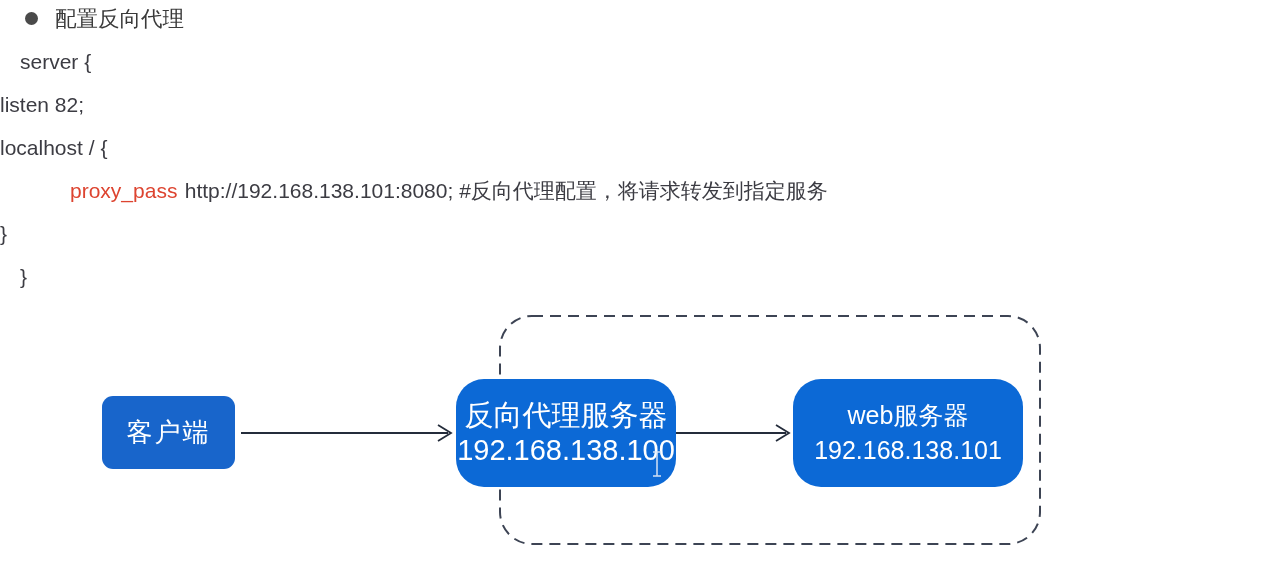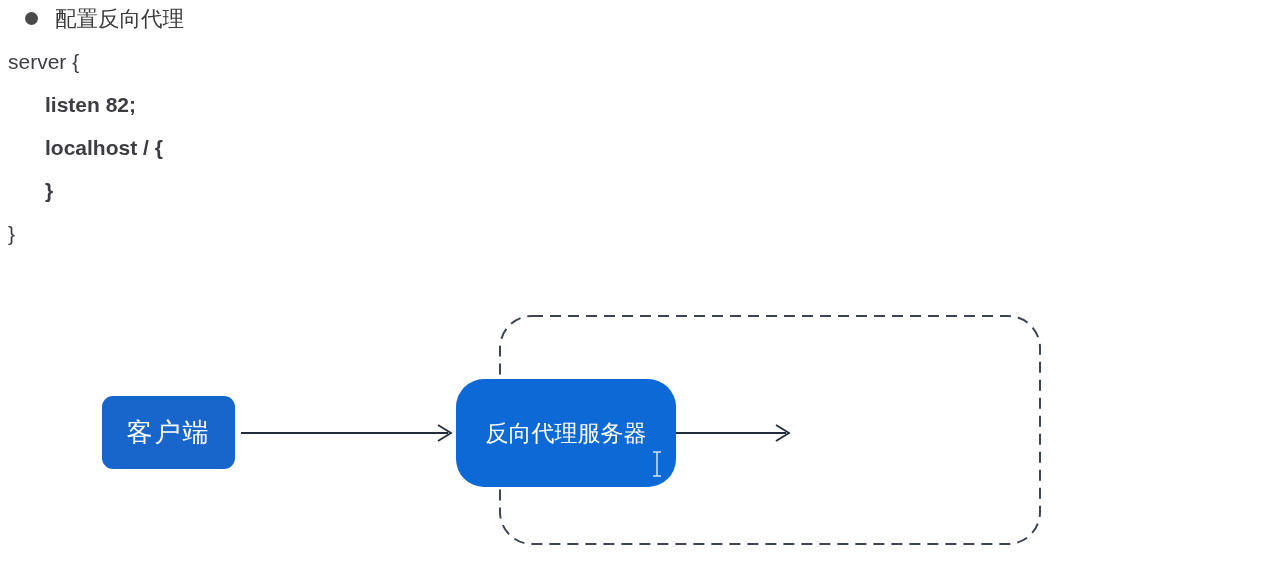--- a/index.html
+++ b/index.html
@@ -27,40 +27,40 @@
     color:var(--code-text);white-space:pre;
   }
   .heading-line{
     display:flex;align-items:center;height:43px;
     padding-left:25px;color:var(--heading-text);font-size:21.5px;
   }
   .bullet{
     display:inline-block;width:13px;height:13px;border-radius:50%;
     background:var(--bullet-gray);margin-right:17px;flex:0 0 auto;
   }
-  .ind0{padding-left:8px;}
-  .ind1{padding-left:45px;font-weight:bold;}
+  .ind0{padding-left:20px;}
+  .ind1{}
   .ind2{padding-left:70px;}
   .kw{color:var(--keyword-red);margin-right:.35em;}
   
   .connectors{position:absolute;left:0;top:0;width:1269px;height:575px;}
   .box{
     position:absolute;display:flex;flex-direction:column;
     align-items:center;justify-content:center;
     color:var(--box-text);text-align:center;
   }
   .box-client{
     left:102px;top:396px;width:133px;height:73px;
     background:var(--client-blue);border-radius:11px;
     font-size:26px;letter-spacing:2px;
   }
   .box-proxy{
     left:456px;top:379px;width:220px;height:108px;
     background:var(--server-blue);border-radius:28px;
-    font-size:23px;line-height:35px;
+    font-size:29px;line-height:35px;
   }
   .box-web{
     left:793px;top:379px;width:230px;height:108px;
     background:var(--server-blue);border-radius:28px;
     font-size:25px;line-height:35px;
   }
   .ibeam{position:absolute;left:649px;top:450px;width:16px;height:28px;}
 </style>
 </head>
 <body>
@@ -68,40 +68,46 @@
 <div class="stage">
 
   <div class="doc">
     <div class="heading-line">
       <span class="bullet"></span>
       <span>配置反向代理</span>
     </div>
     <div class="line ind0">server {</div>
     <div class="line ind1">listen 82;</div>
     <div class="line ind1">localhost / {</div>
+    <div class="line ind2"><span class="kw">proxy_pass</span><span>http://192.168.138.101:8080; #反向代理配置，将请求转发到指定服务</span></div>
     <div class="line ind1">}</div>
     <div class="line ind0">}</div>
   </div>
 
   <svg class="connectors" viewBox="0 0 1269 575" xmlns="http://www.w3.org/2000/svg">
     <rect x="500" y="316" width="540" height="228" rx="32" style="fill:none;stroke:var(--dash-gray);stroke-width:2;stroke-dasharray:11 7;"></rect>
     <line x1="241" y1="433" x2="448" y2="433" style="stroke:var(--arrow-dark);stroke-width:1.8;"></line>
     <path d="M 438 425 L 451 433 L 438 441" style="fill:none;stroke:var(--arrow-dark);stroke-width:1.8;"></path>
     <line x1="676" y1="433" x2="786" y2="433" style="stroke:var(--arrow-dark);stroke-width:1.8;"></line>
     <path d="M 776 425 L 789 433 L 776 441" style="fill:none;stroke:var(--arrow-dark);stroke-width:1.8;"></path>
   </svg>
 
   <div class="box box-client">
     <span>客户端</span>
   </div>
 
   <div class="box box-proxy">
     <div>反向代理服务器</div>
+    <div>192.168.138.100</div>
   </div>
 
+  <div class="box box-web">
+    <div>web服务器</div>
+    <div>192.168.138.101</div>
+  </div>
 
   <svg class="ibeam" viewBox="0 0 16 28" xmlns="http://www.w3.org/2000/svg">
     <g style="stroke:#dce7f7;stroke-width:1.6;opacity:0.9;fill:none;">
       <line x1="4" y1="2" x2="12" y2="2"></line>
       <line x1="8" y1="2" x2="8" y2="26"></line>
       <line x1="4" y1="26" x2="12" y2="26"></line>
     </g>
   </svg>
 
 </div>

